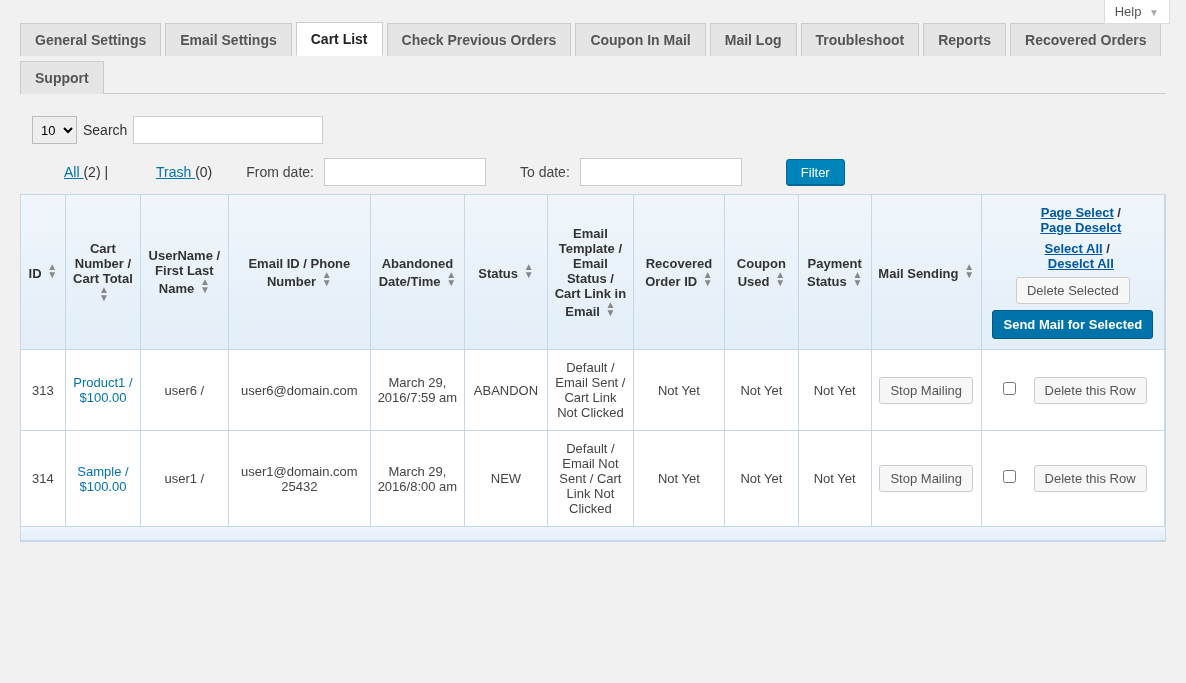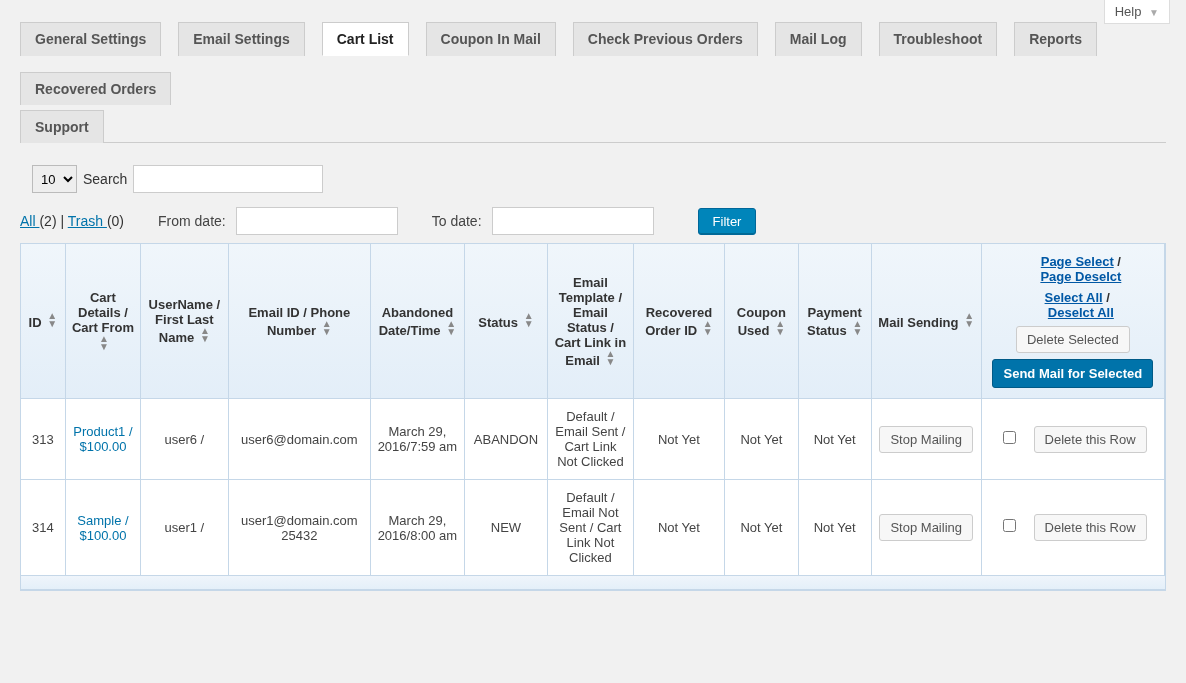--- a/index.html
+++ b/index.html
@@ -23,21 +23,21 @@
     font-size: 13px;
     color: #555;
     cursor: pointer;
   }
   .help-tab .arrow { font-size: 10px; color: #aaa; margin-left: 4px; }
   .tabs {
     margin-top: 22px;
     border-bottom: 1px solid #ccc;
     padding-bottom: 0;
   }
-  .tabs-row { display: flex; flex-wrap: wrap; gap: 17px; }
+  .tabs-row { display: flex; flex-wrap: wrap; gap: 4px; align-items: center; }
   .tab {
     background: #e5e5e5;
     border: 1px solid #ccc;
     border-bottom: none;
     padding: 8px 14px;
     font-size: 14px;
     font-weight: 600;
     color: #555;
     cursor: pointer;
     margin-bottom: -1px;
@@ -70,21 +70,21 @@
     padding: 0 6px;
     font-size: 13px;
   }
   .filter-row {
     display: flex;
     align-items: center;
     gap: 10px;
     margin-bottom: 8px;
     font-size: 14px;
   }
-  .filter-row a { color: #0073aa; text-decoration: underline; }
+  .filter-row a { color: #0073aa; text-decoration: underline; margin-left: 44px; }
   .filter-row .count { color: #333; }
   .filter-row .sep { color: #333; }
   input[type="text"].date {
     height: 28px;
     width: 162px;
     border: 1px solid #ccc;
     padding: 0 6px;
     font-size: 13px;
   }
   .btn-primary {
@@ -184,22 +184,22 @@
   <span>Help</span>
   <span class="arrow">▼</span>
 </div>
 
 <div class="wrap">
   <div class="tabs">
     <div class="tabs-row">
       <div class="tab">General Settings</div>
       <div class="tab">Email Settings</div>
       <div class="tab active">Cart List</div>
+      <div class="tab">Check Previous Orders</div>
       <div class="tab">Coupon In Mail</div>
-      <div class="tab">Check Previous Orders</div>
       <div class="tab">Mail Log</div>
       <div class="tab">Troubleshoot</div>
       <div class="tab">Reports</div>
       <div class="tab">Recovered Orders</div>
     </div>
     <div class="tabs-row tabs-row2">
       <div class="tab">Support</div>
     </div>
   </div>
 
@@ -236,21 +236,21 @@
         <col class="col-template">
         <col class="col-recovered">
       <col class="col-coupon">
         <col class="col-payment">
         <col class="col-mail">
         <col class="col-actions">
     </colgroup>
     <thead>
       <tr>
         <th><span>ID</span> <span class="sort-icon"></span></th>
-        <th><span>Cart Details / Cart From</span> <span class="sort-icon"></span></th>
+        <th><span>Cart Number / Cart Total</span> <span class="sort-icon"></span></th>
         <th><span>UserName / First Last Name</span> <span class="sort-icon"></span></th>
         <th><span>Email ID / Phone Number</span> <span class="sort-icon"></span></th>
         <th><span>Abandoned Date/Time</span> <span class="sort-icon"></span></th>
         <th><span>Status</span> <span class="sort-icon"></span></th>
         <th><span>Email Template / Email Status / Cart Link in Email</span> <span class="sort-icon"></span></th>
         <th><span>Recovered Order ID</span> <span class="sort-icon"></span></th>
         <th><span>Coupon Used</span> <span class="sort-icon"></span></th>
         <th><span>Payment Status</span> <span class="sort-icon"></span></th>
         <th><span>Mail Sending</span> <span class="sort-icon"></span></th>
         <th class="th-actions">

